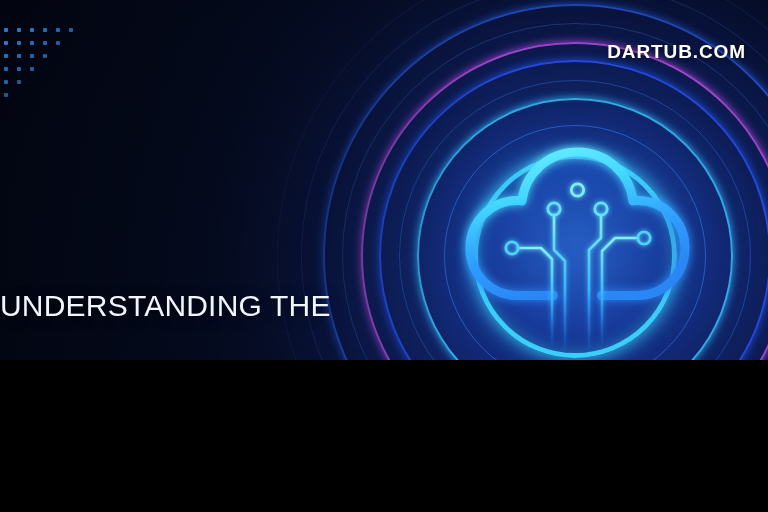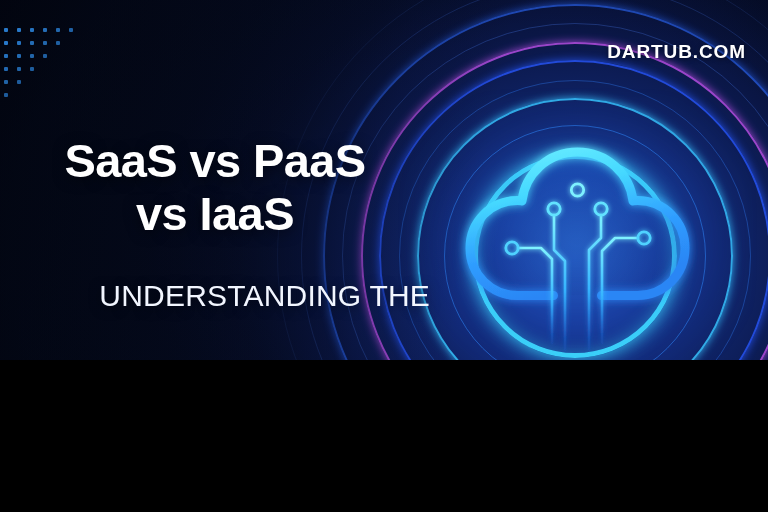--- a/index.html
+++ b/index.html
@@ -83,23 +83,23 @@
     color: #ffffff;
     font-size: 47px;
     font-weight: bold;
     line-height: 1.13;
     letter-spacing: -0.6px;
     text-shadow: 0 2px 14px rgba(0,0,0,0.55);
   }
   .subhead {
     position: absolute;
     left: 0;
-    top: 276px;
+    top: 286px;
     width: 430px;
-    text-align: right;
+    text-align: left;
     color: #f2f6ff;
     font-size: 30px;
     font-weight: normal;
     line-height: 1.33;
     letter-spacing: 0.2px;
     text-shadow: 0 2px 12px rgba(0,0,0,0.5);
   }
   .hl-line, .sub-line { display: block; }
 
   
@@ -269,22 +269,18 @@
         <circle cx="99" cy="71" r="6.2" fill="none" stroke="#62e2ff" stroke-width="2.8"></circle>
         <circle cx="146" cy="71" r="6.2" fill="none" stroke="#62e2ff" stroke-width="2.8"></circle>
         <circle cx="57" cy="110" r="6.2" fill="none" stroke="#4fd2ff" stroke-width="2.8"></circle>
         <circle cx="189" cy="100" r="6.2" fill="none" stroke="#4fd2ff" stroke-width="2.8"></circle>
       </g>
     </svg>
   </div>
 
   <div class="watermark">DARTUB.COM</div>
 
-  <div class="headline">
-    <span class="hl-line">SaaS vs PaaS</span>
-    <span class="hl-line">vs IaaS</span>
-  </div>
 
   <div class="subhead">
     <span class="sub-line">UNDERSTANDING THE</span>
   </div>
 
 </div>
 
 </body></html>

